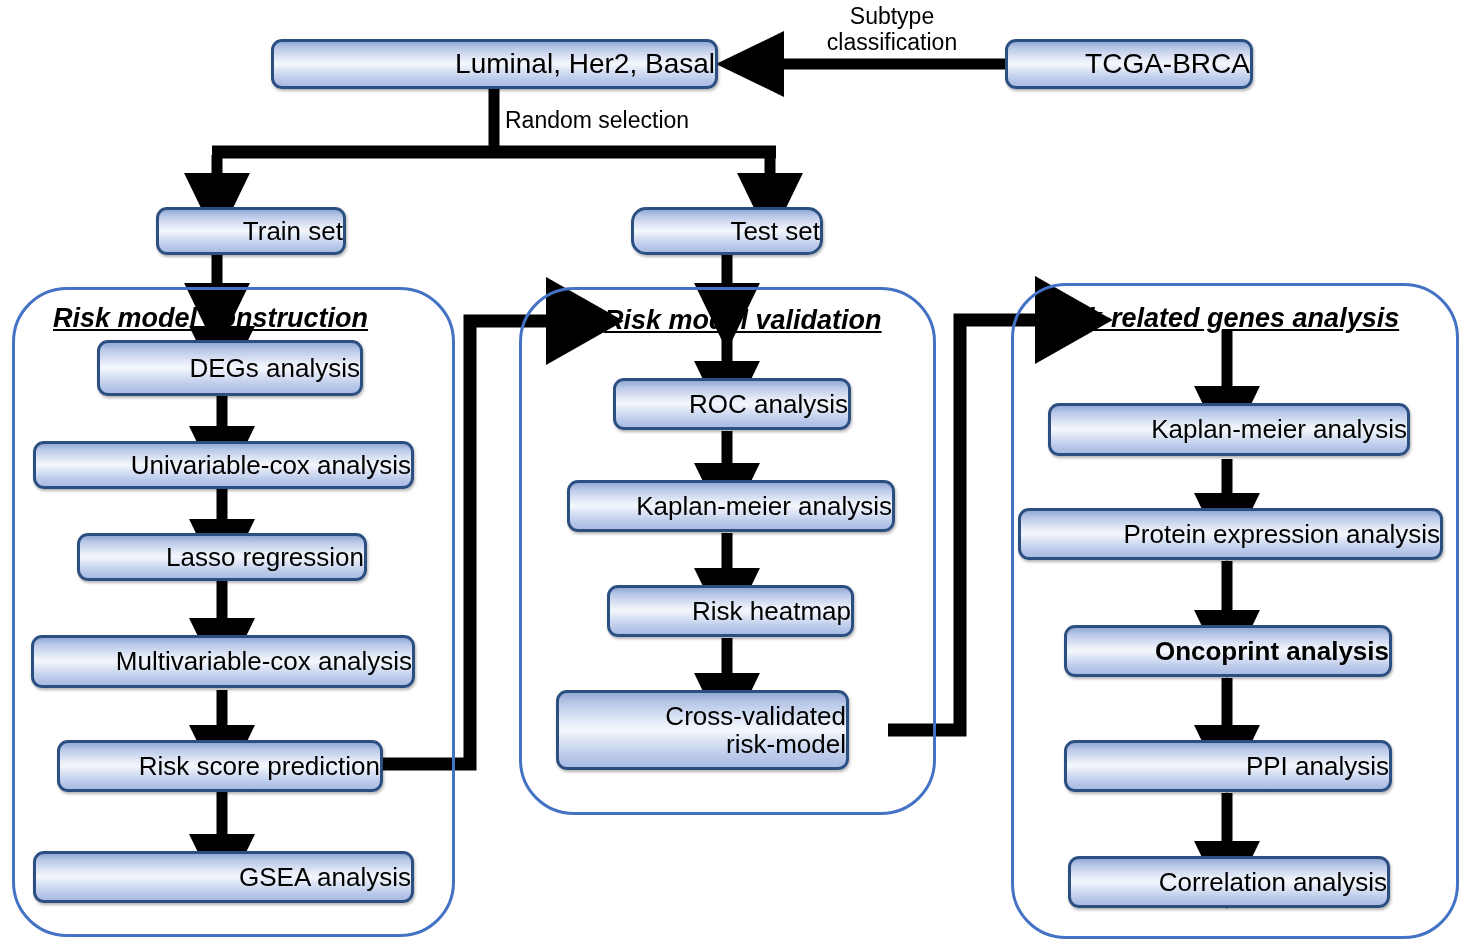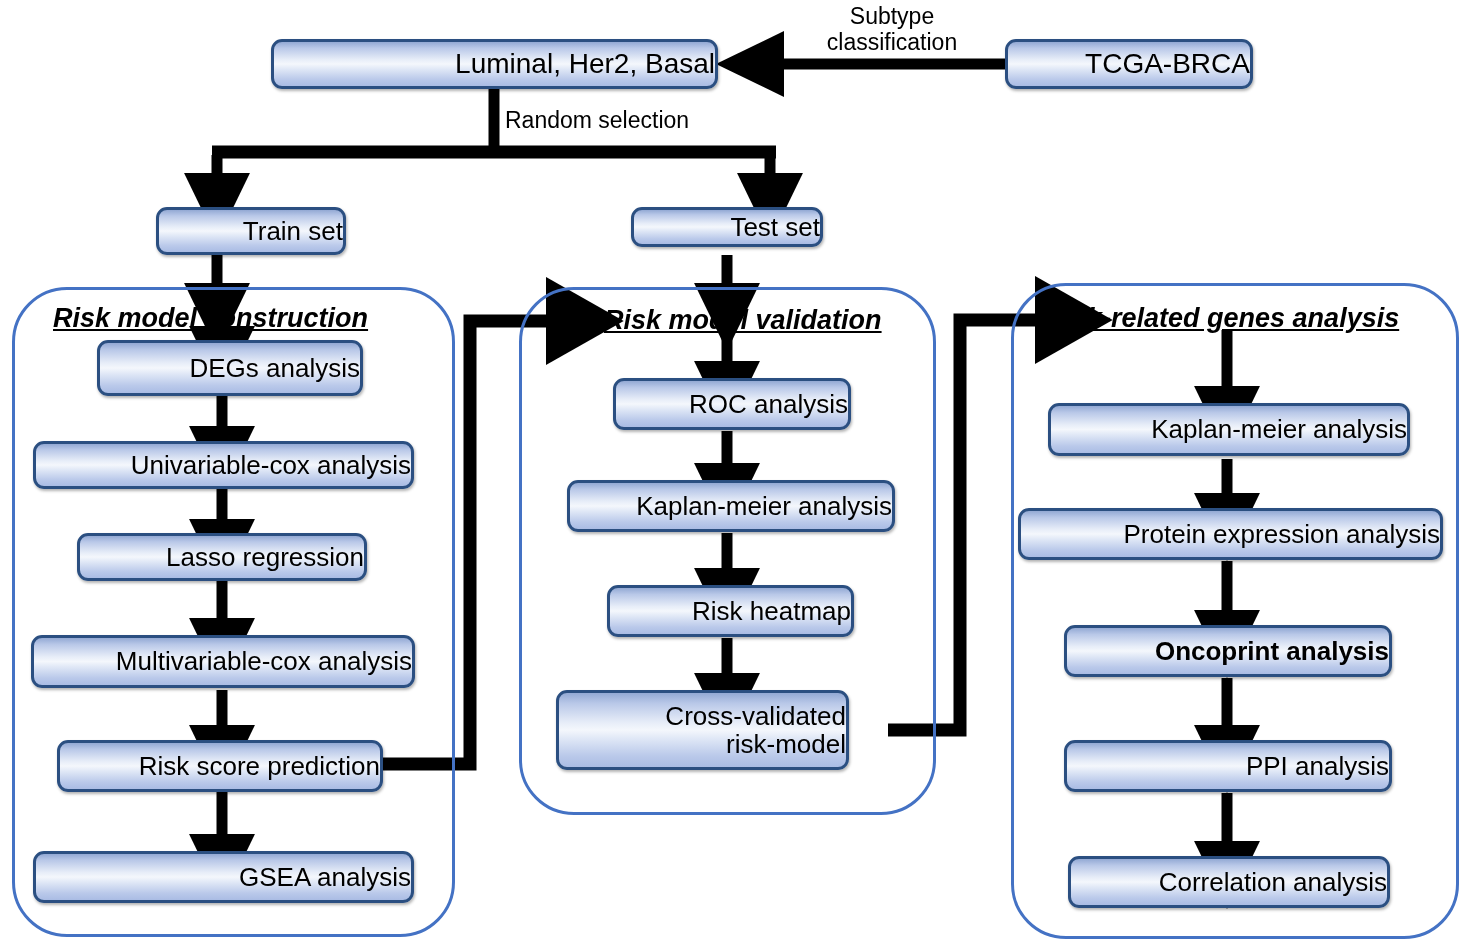--- a/index.html
+++ b/index.html
@@ -154,21 +154,21 @@
 
   <div class="label" style="left:772px; top:4px; width:240px; font-size:23px;">Subtype
 classification</div>
 
   <div class="label" style="left:505px; top:108px; width:230px; font-size:23px; text-align:left;">Random selection</div>
 
   <div class="box" style="left:128px; top:207px; width:190px; height:48px; font-size:26px;margin-left:28px;">
     <span>Train set</span>
   </div>
 
-  <div class="box" style="left:631px; top:207px; width:192px; height:40px; font-size:26px;">
+  <div class="box" style="left:631px; top:207px; width:192px; height:48px; font-size:26px;border-radius:15px;">
     <span>Test set</span>
   </div>
 
   <div class="group-title" style="left:53px; top:303px; font-size:27px;">Risk model construction</div>
 
   <div class="box" style="left:97px; top:340px; width:266px; height:56px; font-size:26px;">
     <span>DEGs analysis</span>
   </div>
   <div class="box" style="left:33px; top:441px; width:381px; height:48px; font-size:26px;">
     <span>Univariable-cox analysis</span>

